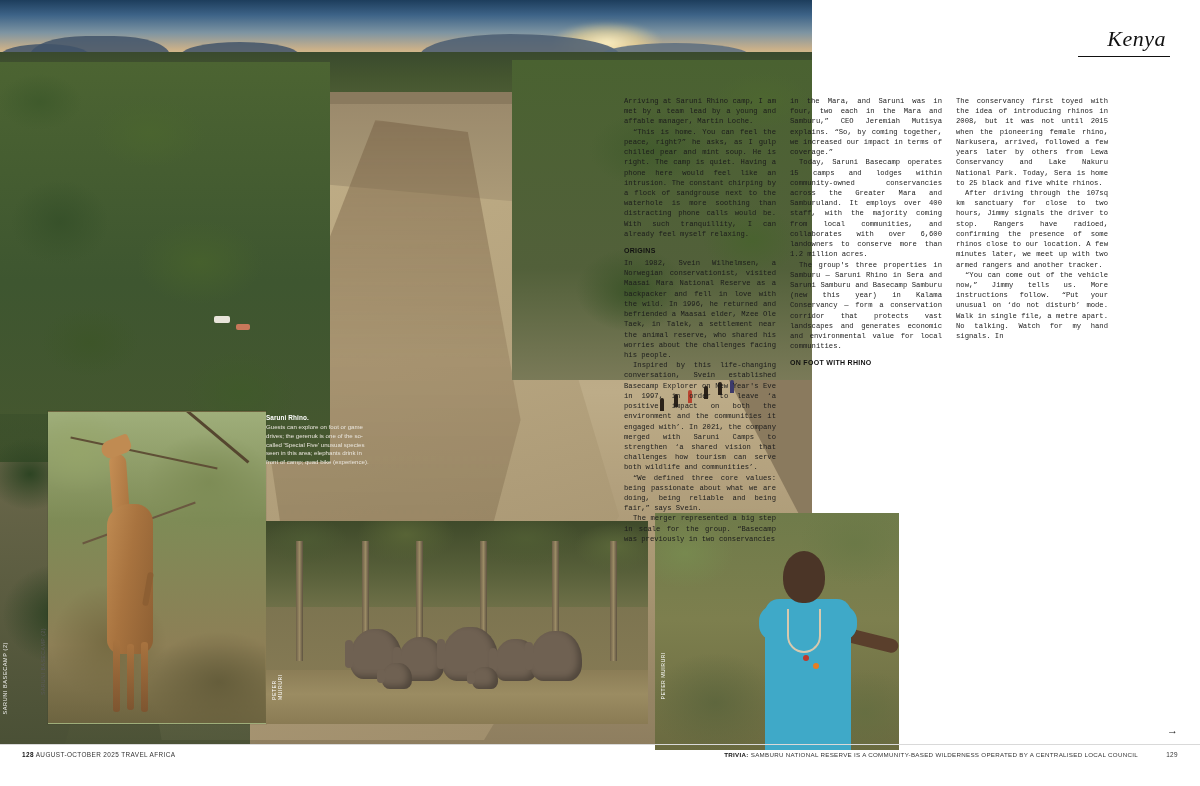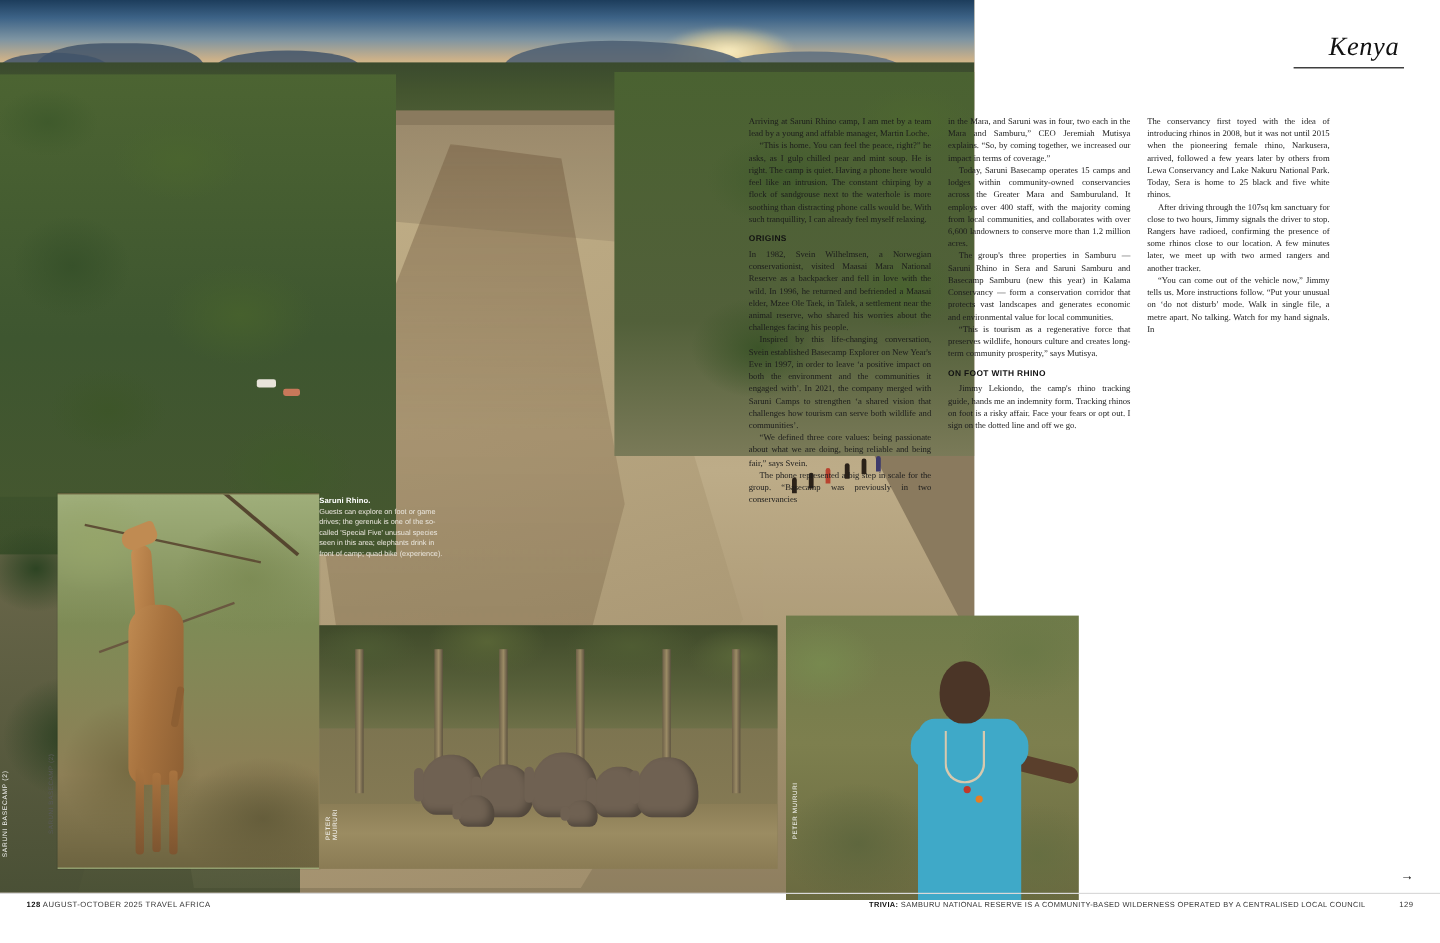--- a/index.html
+++ b/index.html
@@ -247,21 +247,21 @@
   .col {
     position: absolute;
     top: 96px;
     font-family: "Liberation Serif", serif;
     font-size: 7.2px;
     line-height: 1.42;
     color: #1c1c1c;
     text-align: justify;
     -webkit-hyphens: auto; hyphens: auto;
   }
-  .col p { margin: 0; text-indent: 9px; }
+  .col p { margin: 0; text-indent: 9px; font-family: Liberation Mono, monospace; }
   .col p.first { text-indent: 0; }
   .col h3 {
     font-family: "Liberation Sans", sans-serif;
     font-size: 7px; font-weight: bold; letter-spacing: .3px;
     margin: 7px 0 2px 0; color: #111;
   }
   #col1 { left: 624px; width: 152px; }
   #col2 { left: 790px; width: 152px; }
   #col3 { left: 956px; width: 152px; }
 
@@ -398,30 +398,28 @@
   <div class="kenya-script">Kenya</div>
   <div class="kenya-underline"></div>
 
   <div class="col" id="col1">
     <p class="first">Arriving at Saruni Rhino camp, I am met by a team lead by a young and affable manager, Martin Loche.</p>
     <p>“This is home. You can feel the peace, right?” he asks, as I gulp chilled pear and mint soup. He is right. The camp is quiet. Having a phone here would feel like an intrusion. The constant chirping by a flock of sandgrouse next to the waterhole is more soothing than distracting phone calls would be. With such tranquillity, I can already feel myself relaxing.</p>
     <h3>ORIGINS</h3>
     <p class="first">In 1982, Svein Wilhelmsen, a Norwegian conservationist, visited Maasai Mara National Reserve as a backpacker and fell in love with the wild. In 1996, he returned and befriended a Maasai elder, Mzee Ole Taek, in Talek, a settlement near the animal reserve, who shared his worries about the challenges facing his people.</p>
     <p>Inspired by this life-changing conversation, Svein established Basecamp Explorer on New Year's Eve in 1997, in order to leave ‘a positive impact on both the environment and the communities it engaged with’. In 2021, the company merged with Saruni Camps to strengthen ‘a shared vision that challenges how tourism can serve both wildlife and communities’.</p>
     <p>“We defined three core values: being passionate about what we are doing, being reliable and being fair,” says Svein.</p>
-    <p>The phone represented a big step in scale for the group. “Basecamp was previously in two conservancies</p>
+    <p>The merger represented a big step in scale for the group. “Basecamp was previously in two conservancies</p>
   </div>
 
   <div class="col" id="col2">
     <p class="first">in the Mara, and Saruni was in four, two each in the Mara and Samburu,” CEO Jeremiah Mutisya explains. “So, by coming together, we increased our impact in terms of coverage.”</p>
     <p>Today, Saruni Basecamp operates 15 camps and lodges within community-owned conservancies across the Greater Mara and Samburuland. It employs over 400 staff, with the majority coming from local communities, and collaborates with over 6,600 landowners to conserve more than 1.2 million acres.</p>
     <p>The group's three properties in Samburu — Saruni Rhino in Sera and Saruni Samburu and Basecamp Samburu (new this year) in Kalama Conservancy — form a conservation corridor that protects vast landscapes and generates economic and environmental value for local communities.</p>
-    <p>“This is tourism as a regenerative force that preserves wildlife, honours culture and creates long-term community prosperity,” says Mutisya.</p>
     <h3>ON FOOT WITH RHINO</h3>
-    <p>Jimmy Lekiondo, the camp's rhino tracking guide, hands me an indemnity form. Tracking rhinos on foot is a risky affair. Face your fears or opt out. I sign on the dotted line and off we go.</p>
   </div>
 
   <div class="col" id="col3">
     <p class="first">The conservancy first toyed with the idea of introducing rhinos in 2008, but it was not until 2015 when the pioneering female rhino, Narkusera, arrived, followed a few years later by others from Lewa Conservancy and Lake Nakuru National Park. Today, Sera is home to 25 black and five white rhinos.</p>
     <p>After driving through the 107sq km sanctuary for close to two hours, Jimmy signals the driver to stop. Rangers have radioed, confirming the presence of some rhinos close to our location. A few minutes later, we meet up with two armed rangers and another tracker.</p>
     <p>“You can come out of the vehicle now,” Jimmy tells us. More instructions follow. “Put your unusual on ‘do not disturb’ mode. Walk in single file, a metre apart. No talking. Watch for my hand signals. In</p>
   </div>
 
   <div class="arrow-next">→</div>
 

